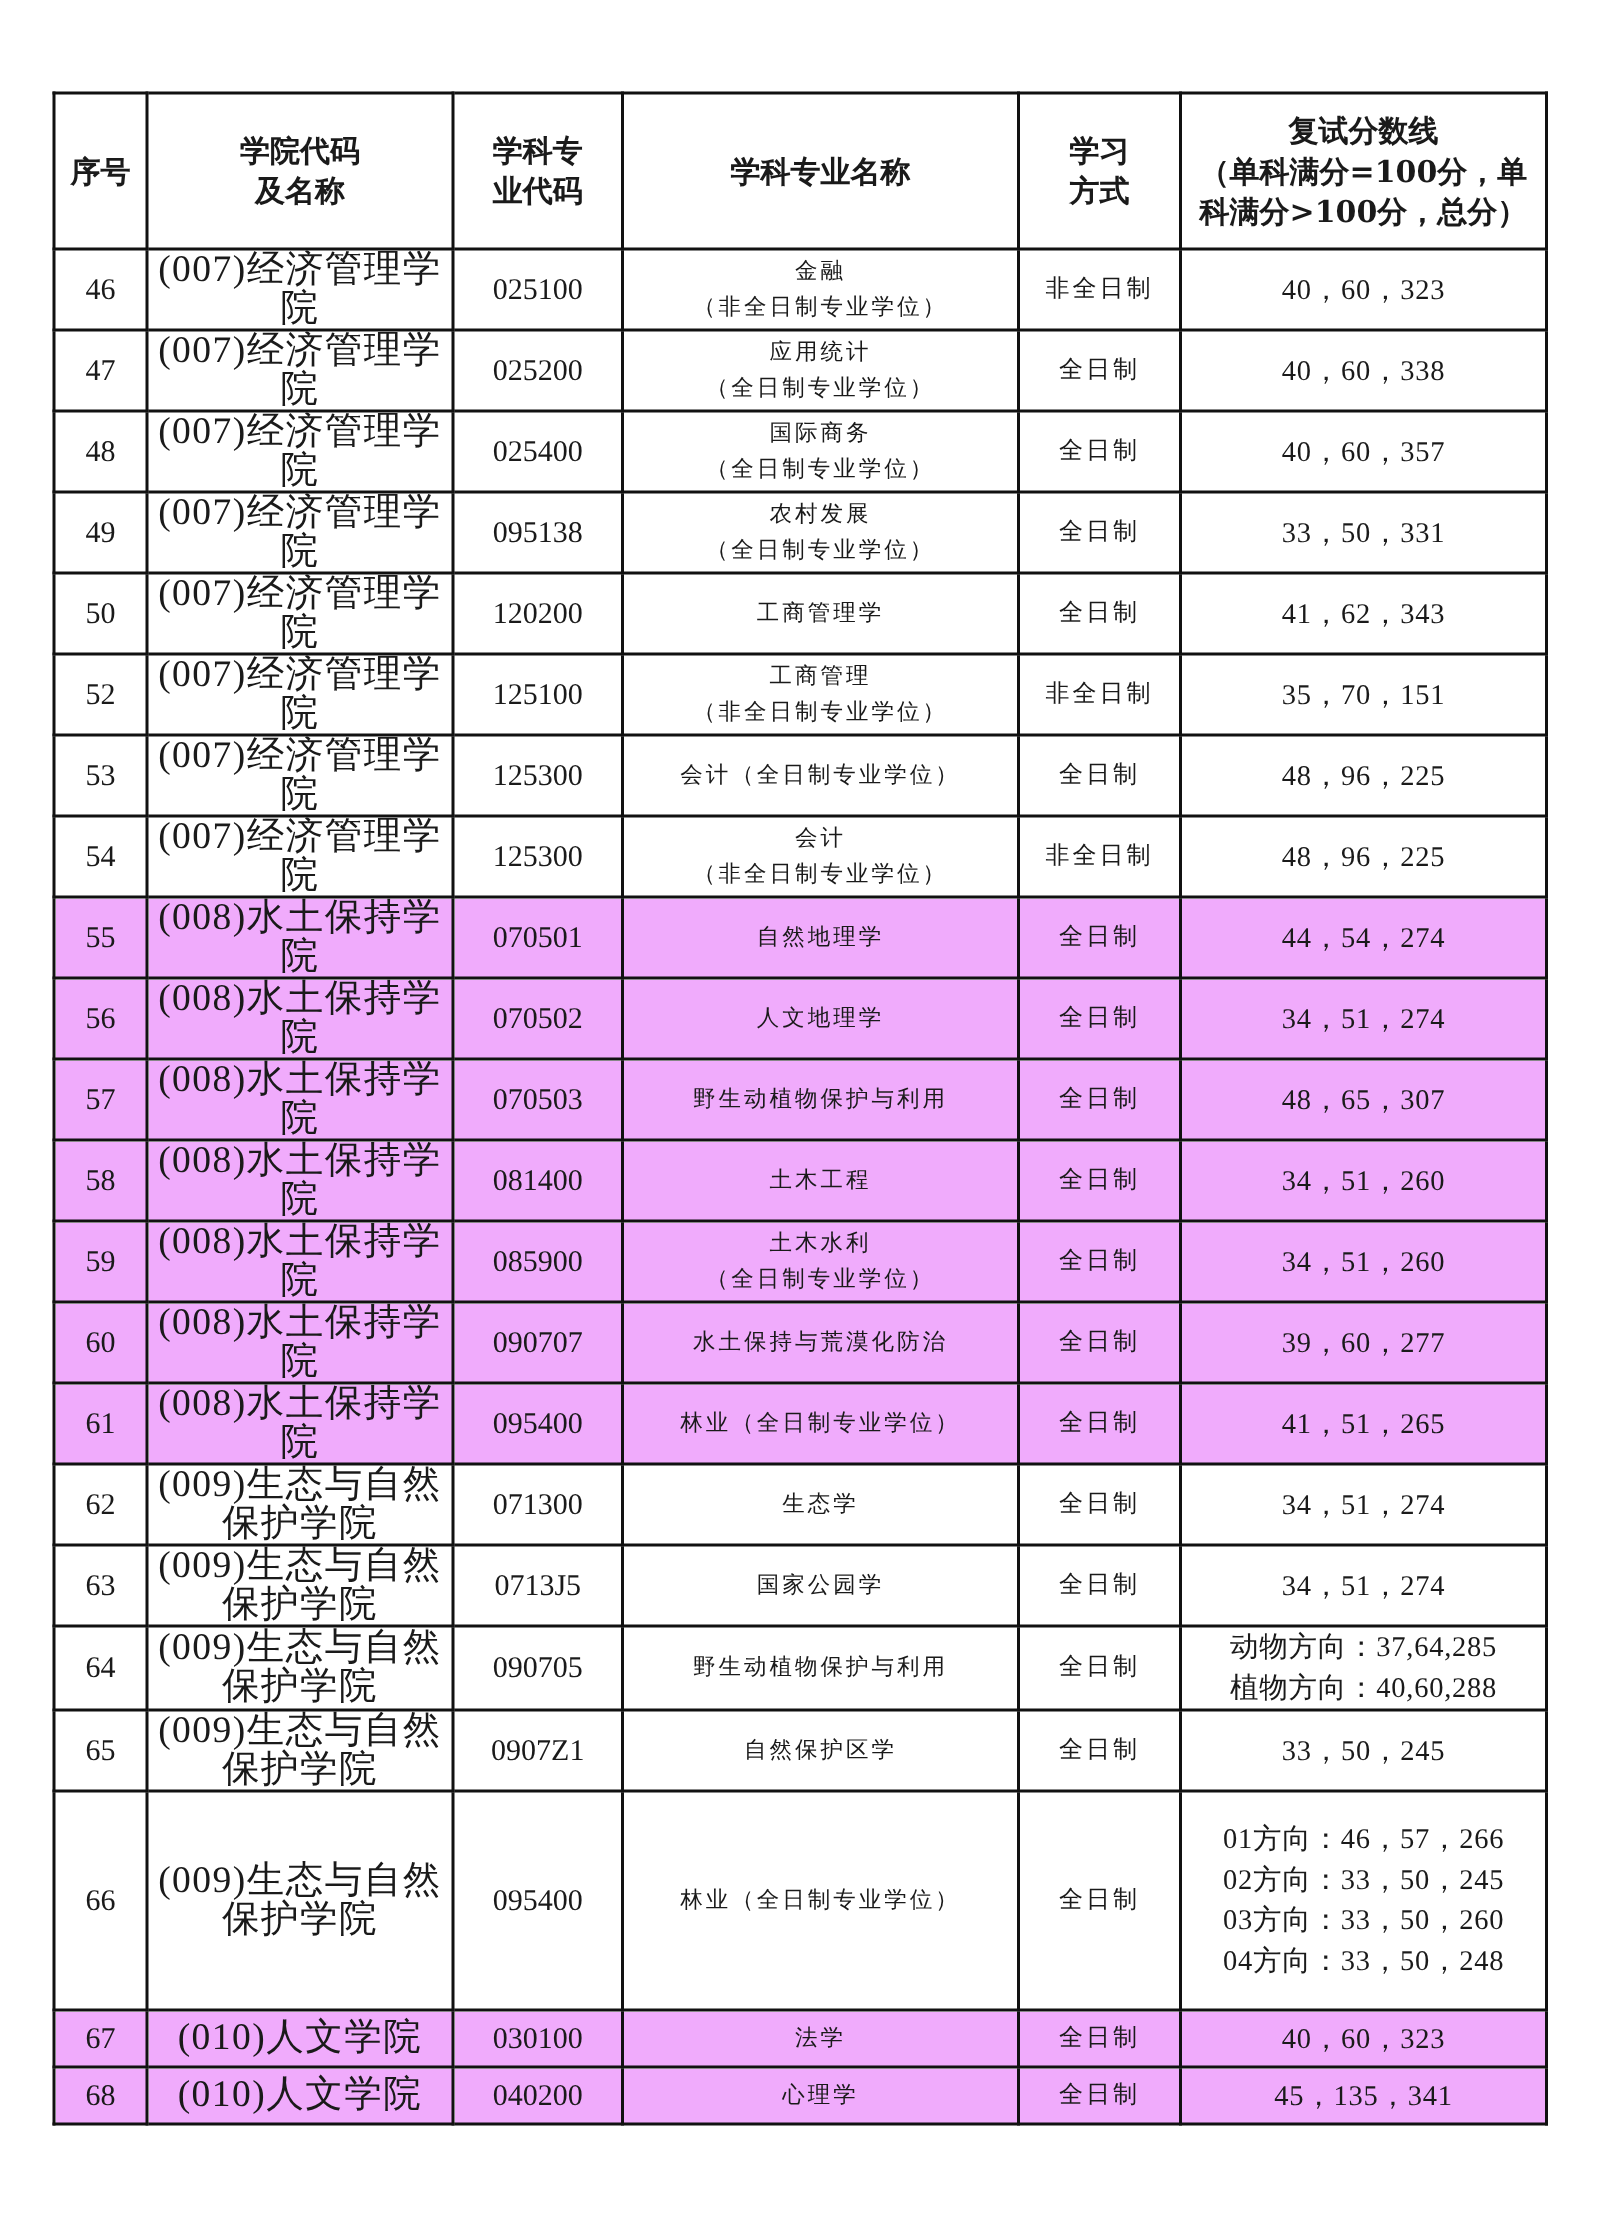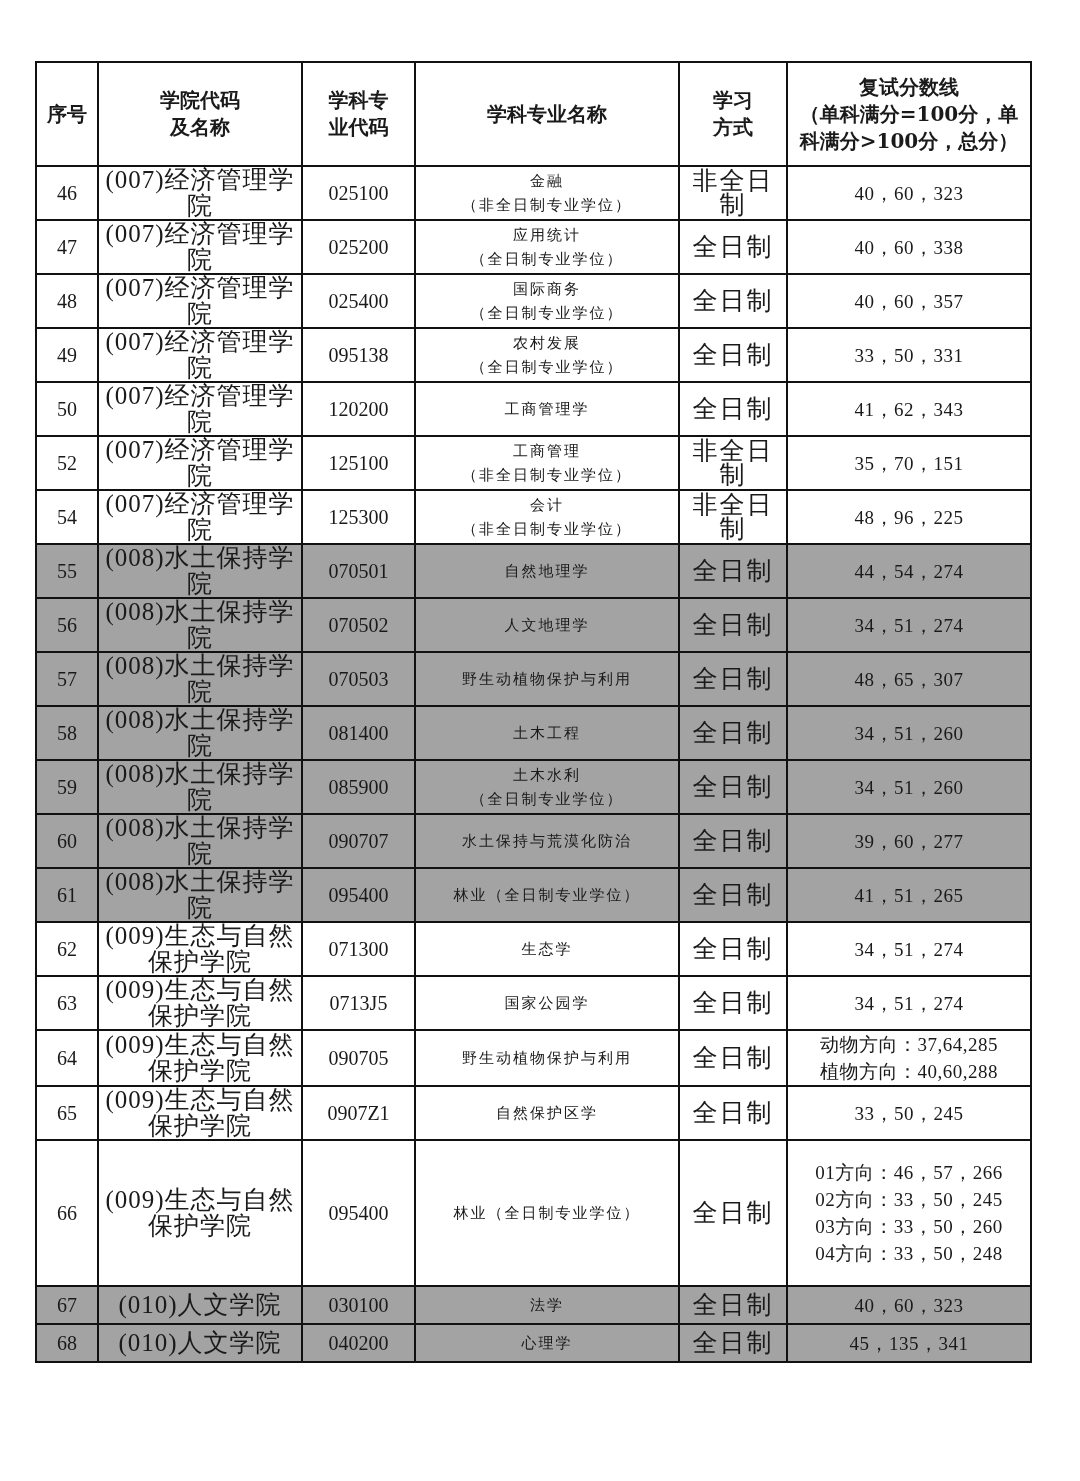--- a/index.html
+++ b/index.html
@@ -7,25 +7,25 @@
          font-family: "Liberation Serif", "DejaVu Serif", serif; color:#1a1a1a; }
   table.grid { position:absolute; left:35px; top:61px; border-collapse:collapse;
                table-layout:fixed; width:995px; }
   table.grid td, table.grid th { border:2px solid #111; text-align:center;
                vertical-align:middle; padding:0; overflow:hidden; }
   th { font-weight:bold; font-size:20px; line-height:27px; font-family:"DejaVu Serif", serif; }
   td { font-size:19px; line-height:24px; }
   tr.hdr { height:104px; }
   tr.row { height:38px; }
   tr.tall { height:146px; }
-  tr.green td { background:#a3a3a3;margin-top:36px; }
+  tr.green td { background:#f0abfc;margin-top:36px; }
   td.num { font-size:20px; }
   td.col { letter-spacing:1px; font-size:25px; line-height:26px; }
   td.name { letter-spacing:2px; font-size:15px; line-height:24px; }
-  td.mode { letter-spacing:2px; font-size:25px; }
+  td.mode { letter-spacing:2px; font-size:16px; }
   td.score { font-weight:normal; font-size:19px; line-height:27px; letter-spacing:0.5px; }
   .line { display:block; }
 </style>
 </head>
 <body>
 
 <table class="grid">
   <colgroup>
     <col style="width:62px">
       <col style="width:204px">
@@ -129,20 +129,32 @@
         <td class="name">
           <span class="line">工商管理</span>
           <span class="line">（非全日制专业学位）</span>
         </td>
         <td class="mode">非全日制</td>
         <td class="score">
           <span class="line">35，70，151</span>
         </td>
       </tr>
       <tr class="row">
+        <td class="num">53</td>
+        <td class="col">(007)经济管理学院</td>
+        <td class="num">125300</td>
+        <td class="name">
+          <span class="line">会计（全日制专业学位）</span>
+        </td>
+        <td class="mode">全日制</td>
+        <td class="score">
+          <span class="line">48，96，225</span>
+        </td>
+      </tr>
+      <tr class="row">
         <td class="num">54</td>
         <td class="col">(007)经济管理学院</td>
         <td class="num">125300</td>
         <td class="name">
           <span class="line">会计</span>
           <span class="line">（非全日制专业学位）</span>
         </td>
         <td class="mode">非全日制</td>
         <td class="score">
           <span class="line">48，96，225</span>

